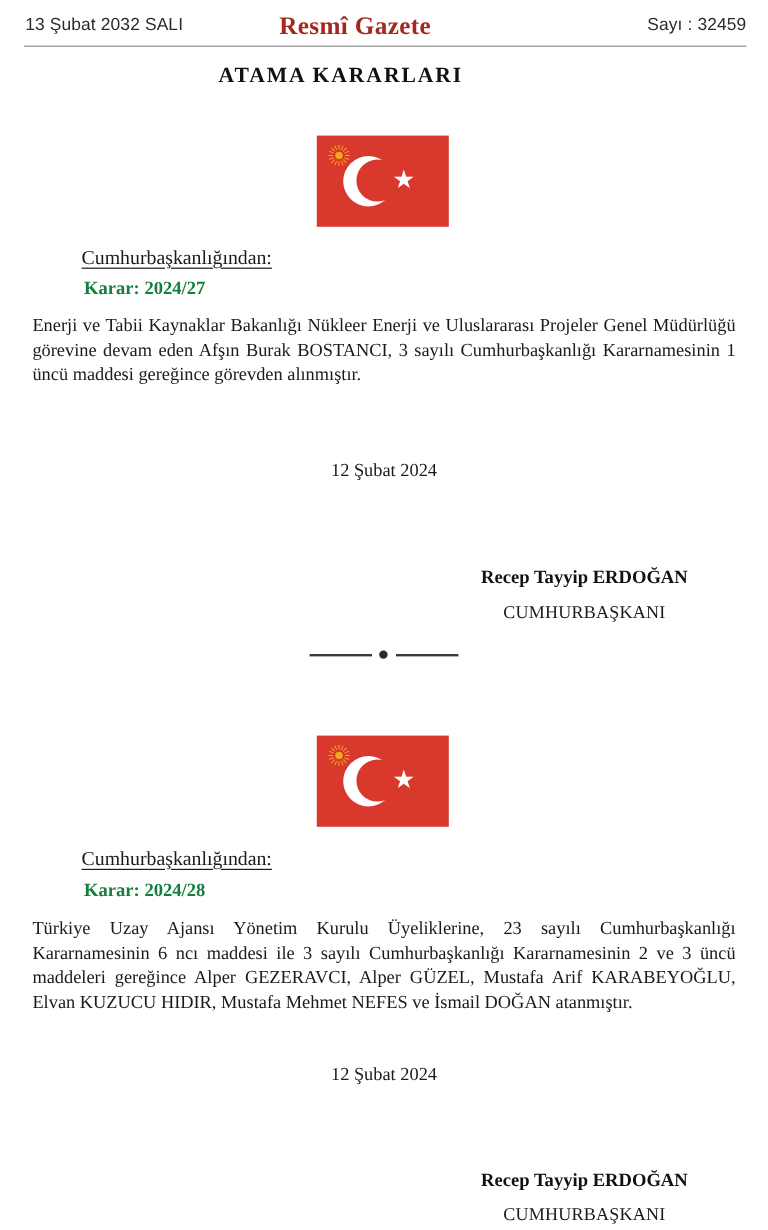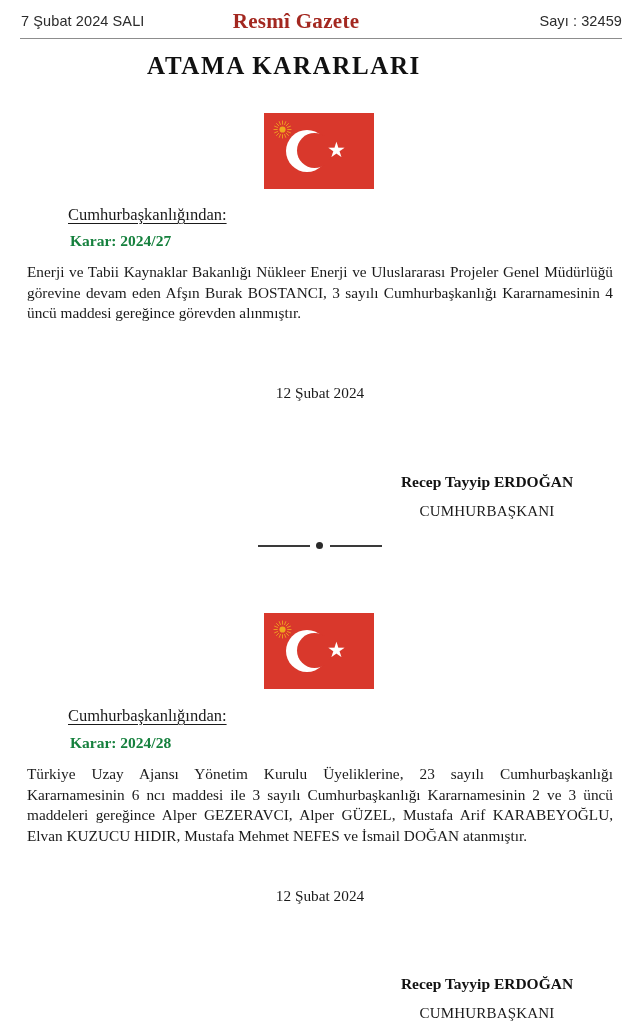--- a/index.html
+++ b/index.html
@@ -66,21 +66,21 @@
   }
 
   
   .page-title {
     position: absolute;
     left: 0;
     top: 52px;
     width: 568px;
     text-align: center;
     font-weight: bold;
-    font-size: 25px;
+    font-size: 18px;
     letter-spacing: 1.6px;
     color: #111111;
   }
 
   
   .flag {
     position: absolute;
     width: 110px;
     height: 76px;
     background: #d9382c;
@@ -204,21 +204,21 @@
     width: 7px;
     height: 7px;
     border-radius: 50%;
     background: #2a2a2a;
   }
 </style>
 </head>
 <body>
 
 <div class="masthead">
-  <div class="masthead-date">7 Şubat 2024 SALI</div>
+  <div class="masthead-date">13 Şubat 2032 SALI</div>
   <div class="masthead-title">Resmî Gazete</div>
   <div class="masthead-issue">Sayı : 32459</div>
   <div class="masthead-rule"></div>
 </div>
 
 <div class="page-title">ATAMA KARARLARI</div>
 
 <div class="flag" style="left:264px; top:113px;">
   <div class="crescent"></div>
   <div class="crescent-cut"></div>
@@ -241,21 +241,21 @@
       <line x1="3.4" y1="13.1" x2="9.8" y2="15.6"></line>
       <line x1="30.2" y1="24.4" x2="36.6" y2="26.9"></line>
       <line x1="13.1" y1="36.6" x2="15.6" y2="30.2"></line>
       <line x1="24.4" y1="9.8" x2="26.9" y2="3.4"></line>
     </g>
   </svg>
 </div>
 
 <div class="issuer" style="top:205px;">Cumhurbaşkanlığından:</div>
 <div class="decision-no" style="top:232px;">Karar: 2024/27</div>
-<div class="body-text" style="top:262px;">Enerji ve Tabii Kaynaklar Bakanlığı Nükleer Enerji ve Uluslararası Projeler Genel Müdürlüğü görevine devam eden Afşın Burak BOSTANCI, 3 sayılı Cumhurbaşkanlığı Kararnamesinin 4 üncü maddesi gereğince görevden alınmıştır.</div>
+<div class="body-text" style="top:262px;">Enerji ve Tabii Kaynaklar Bakanlığı Nükleer Enerji ve Uluslararası Projeler Genel Müdürlüğü görevine devam eden Afşın Burak BOSTANCI, 3 sayılı Cumhurbaşkanlığı Kararnamesinin 1 üncü maddesi gereğince görevden alınmıştır.</div>
 <div class="sign-date" style="top:384px;">12 Şubat 2024</div>
 <div class="sign-name" style="top:461px;">Recep Tayyip ERDOĞAN</div>
 <div class="sign-role" style="top:492px;">CUMHURBAŞKANI</div>
 
 <div class="divider">
   <div class="bar bar-left"></div>
   <div class="dot"></div>
   <div class="bar bar-right"></div>
 </div>
 

